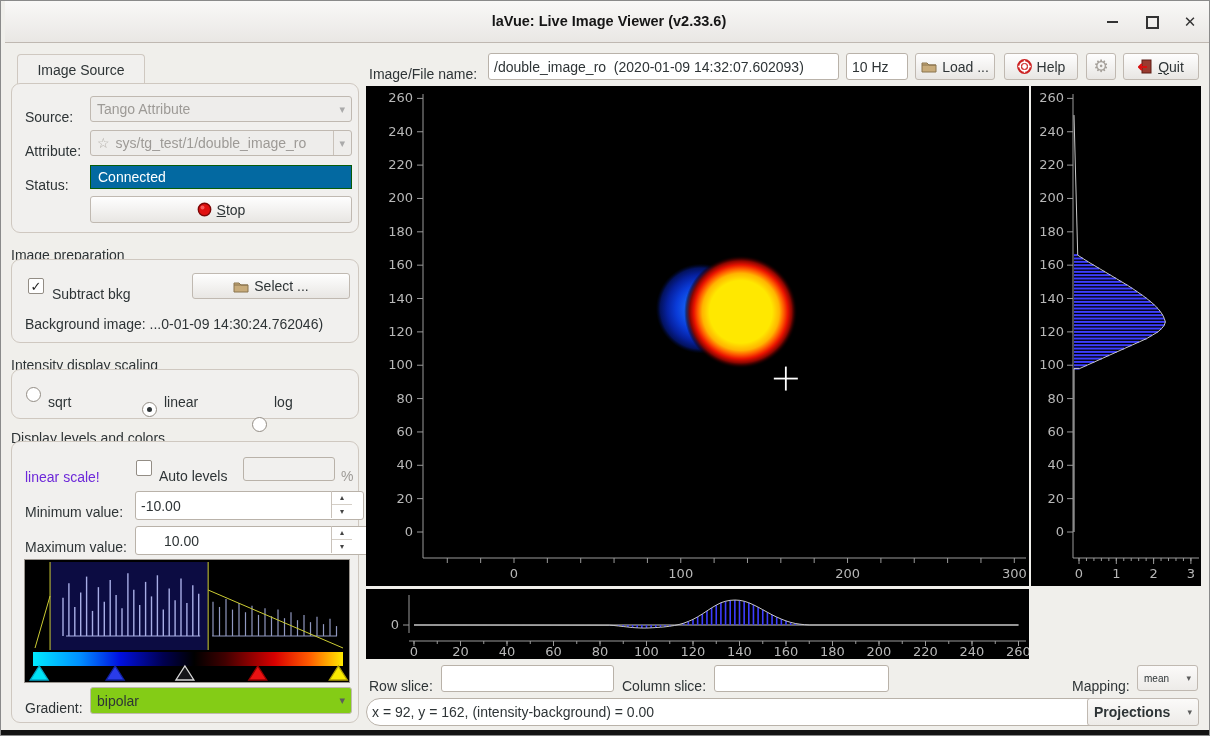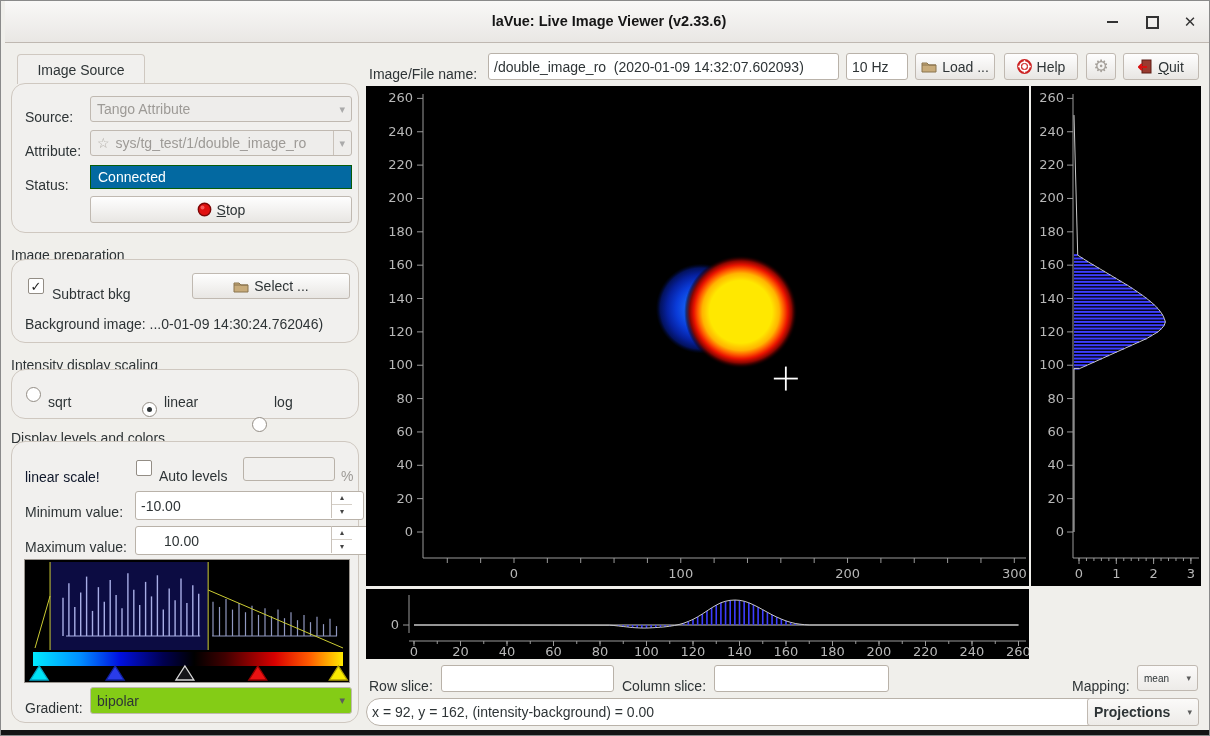--- a/index.html
+++ b/index.html
@@ -8,21 +8,21 @@
        border:1px solid #8a8a8a;box-sizing:border-box;}
   .abs{position:absolute;box-sizing:border-box;}
   .titlebar{left:4px;top:0;width:100%;height:42px;background:linear-gradient(#f9f8f7,#e9e7e4);
             border-bottom:1px solid #bfb8b1;}
   .title{width:100%;text-align:center;top:12px;font-weight:bold;font-size:14.5px;color:#161616;}
   .winbtn{top:10px;width:26px;height:22px;display:flex;align-items:center;justify-content:center;cursor:default;color:#333;}
   .minline{display:inline-block;width:11px;height:0;border-bottom:2px solid #333;}
   .maxbox{display:inline-block;width:9px;height:9px;border:2px solid #333;}
   .xglyph{font-size:15px;font-weight:bold;}
   .lbl{white-space:nowrap;margin-top:7px;}
-  .frame{background:#f1f0ee;border:1px solid #cfc8c0;border-radius:14px;}
+  .frame{background:#f1f0ee;border:1px solid #cfc8c0;border-radius:9px;}
   .btn{background:linear-gradient(#fefefe,#e8e6e3);border:1px solid #c0b9b1;border-radius:3px;
        display:flex;align-items:center;justify-content:center;gap:5px;cursor:default;}
   .entry{background:#fff;border:1px solid #b9b2a9;border-radius:3px;padding:0 5px;font-size:14px;
          font-family:"Liberation Sans","DejaVu Sans",sans-serif;color:#2e3436;outline:none;}
   .entry:disabled{background:#f1f0ee;}
   .combo{background:linear-gradient(#fbfaf9,#edebe8);border:1px solid #c0b9b1;border-radius:3px;
          display:flex;align-items:center;padding:0 6px;gap:6px;}
   .combo.disabled{color:#9d9a96;background:#eeedeb;}
   .arrow{margin-left:auto;font-size:11px;color:#5c5c5c;}
   .combo.disabled .arrow{color:#aaa;}
@@ -30,21 +30,21 @@
        display:flex;align-items:center;justify-content:center;}
   .green{background:#0369a1;border:1px solid #085c08;color:#fff;display:flex;align-items:center;padding:0 7px;}
   .check{width:16px;height:16px;background:#fff;border:1px solid #938d85;border-radius:2px;
          display:flex;align-items:center;justify-content:center;font-size:13px;color:#1d1d1d;}
   .radio{width:15px;height:15px;background:#fff;border:1px solid #938d85;border-radius:50%;position:relative;}
   .radio.sel::after{content:"";position:absolute;left:4px;top:4px;width:5px;height:5px;border-radius:50%;background:#2e3436;}
   .spin{position:absolute;right:0;top:0;bottom:0;width:20px;border-left:1px solid #c9c2ba;
         display:flex;flex-direction:column;}
   .spin span{flex:1;display:flex;align-items:center;justify-content:center;font-size:8px;color:#444;}
   .plot{background:#000;}
-  .red{color:#0f172a;text-align:right;}
+  .red{color:#6d28d9;text-align:right;}
   .gray{color:#9d9a96;}
   svg text{font-family:"DejaVu Sans",sans-serif;}
   .u{text-decoration:underline;}
 </style>
 </head>
 <body>
 
 <div id="win">
 
   <div class="abs titlebar">

